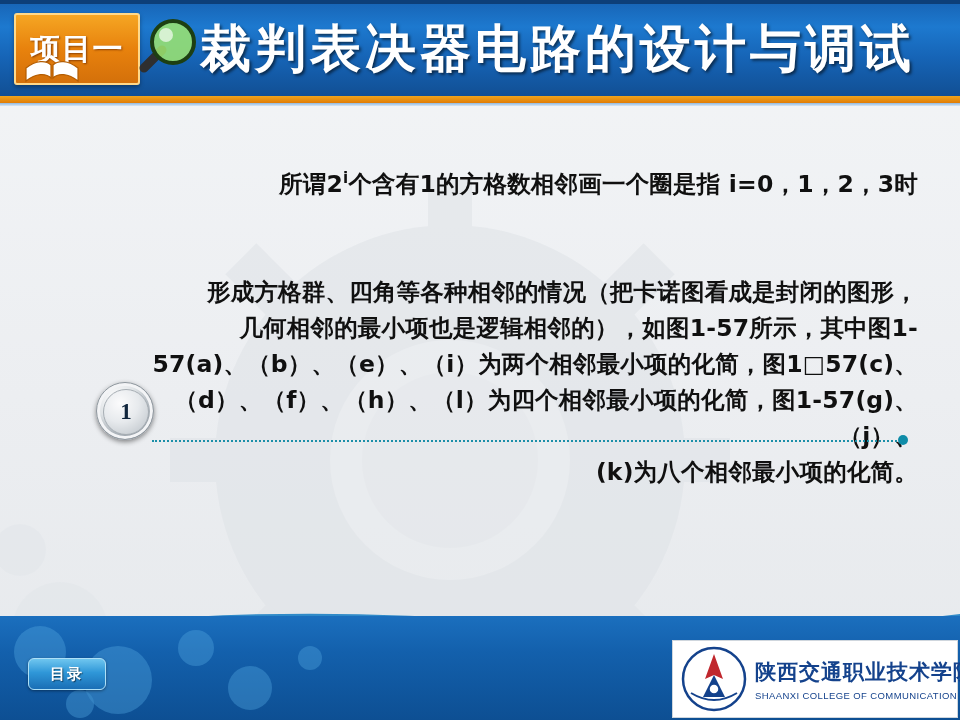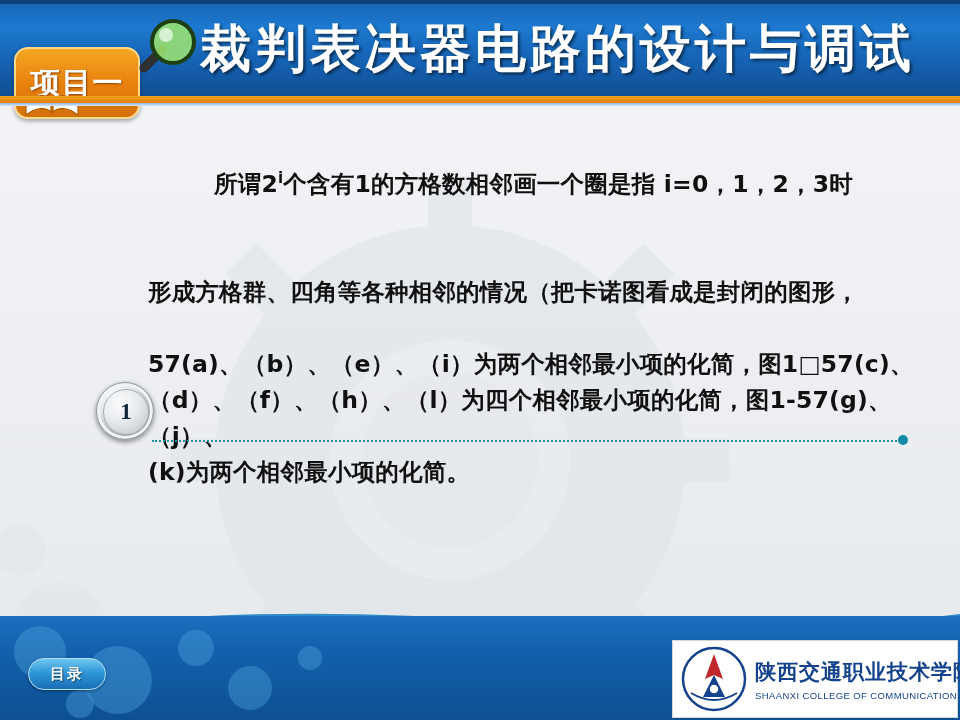--- a/index.html
+++ b/index.html
@@ -74,23 +74,22 @@
 
   
   .badge {
     position: absolute;
     left: 14px;
     top: 13px;
     width: 122px;
     height: 68px;
     background: linear-gradient(180deg, #f5a623 0%, #e8820d 50%, #d4700a 100%);
     border: 2px solid #ffd98a;
-    border-radius: 14px;
+    border-radius: 3px;
     box-shadow: 0 2px 4px rgba(0,0,0,0.35);
-    margin-top: 34px;
   }
   .badge-text {
     position: absolute;
     left: 0; top: 0;
     width: 122px;
     height: 68px;
     line-height: 68px;
     text-align: center;
     color: #ffffff;
     font-size: 30px;
@@ -136,21 +135,21 @@
     left: 148px;
     top: 160px;
     width: 770px;
   }
   .body-text {
     color: #101010;
     font-size: 23.5px;
     line-height: 36px;
     font-family: "DejaVu Sans", "Liberation Sans", sans-serif;
     font-weight: bold;
-    text-align: left;
+    text-align: right;
     letter-spacing: 0.2px;
   }
   .body-text .indent {
     display: inline-block;
     width: 66px;
   }
   .sup {
     font-size: 15px;
     vertical-align: super;
   }
@@ -223,21 +222,21 @@
     height: 102px;
     opacity: 0.75;
     pointer-events: none;
   }
   .toc-button {
     position: absolute;
     left: 28px;
     top: 658px;
     width: 76px;
     height: 30px;
-    border-radius: 16px;
+    border-radius: 6px;
     background: linear-gradient(180deg, #6fc6ef 0%, #2f97d8 45%, #1a6eb5 100%);
     border: 1px solid #aee0f7;
     box-shadow: 0 1px 3px rgba(0,0,0,0.4);
     cursor: pointer;
   }
   .toc-label {
     position: absolute;
     left: 0; top: 0;
     width: 76px; height: 30px;
     line-height: 30px;
@@ -341,24 +340,24 @@
   </div>
   <div class="header-underline"></div>
   <div class="header-underline2"></div>
 
   <div class="content">
     <div class="body-text">
       <span class="indent"></span><span>所谓2</span><span class="sup">i</span><span>个含有1的方格数相邻画一个圈是指 i=0，1，2，3时</span><br>
       <br>
       <br>
       <span>形成方格群、四角等各种相邻的情况（把卡诺图看成是封闭的图形，</span><br>
-      <br>
+      <span>几何相邻的最小项也是逻辑相邻的），如图1-57所示，其中图1-</span><br>
       <span>57(a)、（b）、（e）、（i）为两个相邻最小项的化简，图1□57(c)、</span><br>
       <span>（d）、（f）、（h）、（l）为四个相邻最小项的化简，图1-57(g)、（j）、</span><br>
-      <span>(k)为两个相邻最小项的化简。</span>
+      <span>(k)为八个相邻最小项的化简。</span>
     </div>
   </div>
 
   <div class="bullet">
     <div class="bullet-inner">1</div>
   </div>
   <div class="bullet-rule"></div>
   <div class="bullet-dot-end"></div>
 
   <svg class="footer-wave" viewBox="0 0 960 50" preserveAspectRatio="none">

